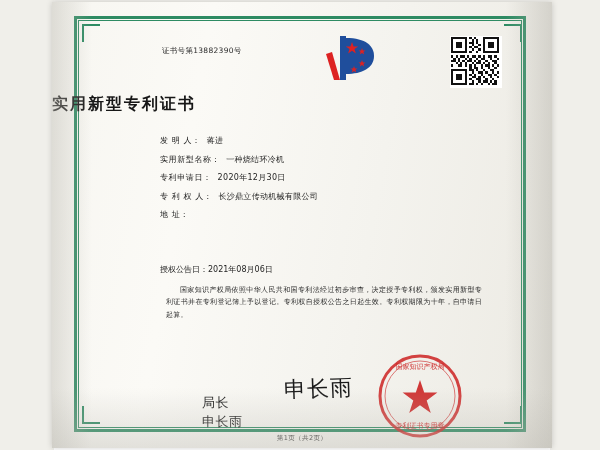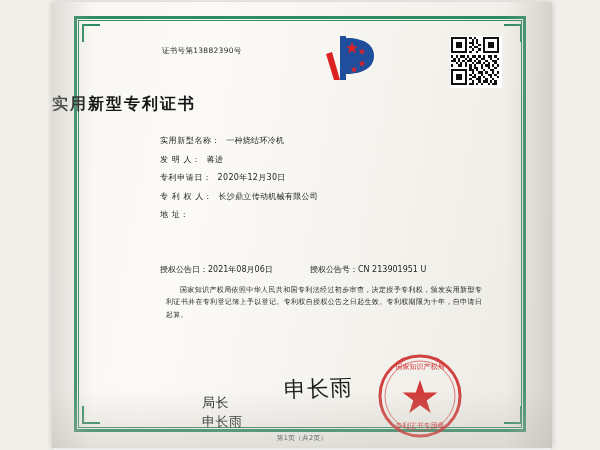--- a/index.html
+++ b/index.html
@@ -366,47 +366,44 @@
             <rect x="16" y="20" width="1" height="1"></rect>
           <rect x="18" y="20" width="2" height="1"></rect>
         </g>
       </svg>
     </div>
 
     <div class="title">实用新型专利证书</div>
 
     <div class="fields">
       <div class="field-row">
+        <span class="field-label">发 明 人：</span>
+        <span class="field-value">蒋进</span>
+      </div>
+      <div class="field-row">
         <span class="field-label">实用新型名称：</span>
         <span class="field-value">一种烧结环冷机</span>
-      </div>
-      <div class="field-row">
-        <span class="field-label">发 明 人：</span>
-        <span class="field-value">蒋进</span>
       </div>
       <div class="field-row">
         <span class="field-label">专利申请日：</span>
         <span class="field-value">2020年12月30日</span>
       </div>
       <div class="field-row">
         <span class="field-label">专 利 权 人：</span>
         <span class="field-value">长沙鼎立传动机械有限公司</span>
       </div>
       <div class="field-row">
         <span class="field-label">地 址：</span>
       </div>
     </div>
 
     <div class="grant-row">
       <span class="g1">
         <span>授权公告日：</span><span>2021年08月06日</span>
       </span>
-      <span>
-        <span>授权公告号：</span><span>CN 213901951 U</span>
-      </span>
     </div>
 
     <div class="para p1">
       <span class="para-indent">国家知识产权局依照中华人民共和国专利法经过初步审查，决定授予专利权，颁发实用新型专利证书并在专利登记簿上予以登记。专利权自授权公告之日起生效。专利权期限为十年，自申请日起算。</span>
     </div>
 
     <div class="sig-labels">
       <div>局长</div>
       <div>申长雨</div>
     </div>

